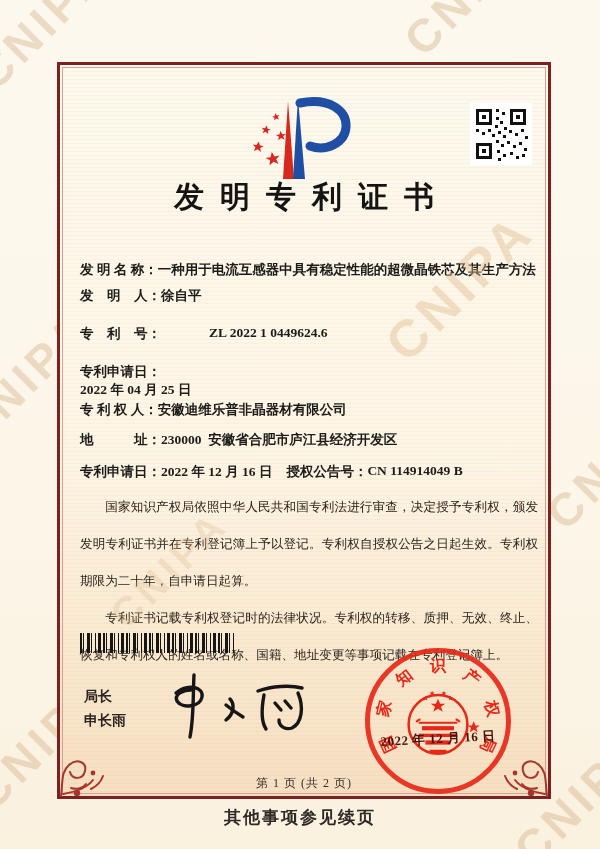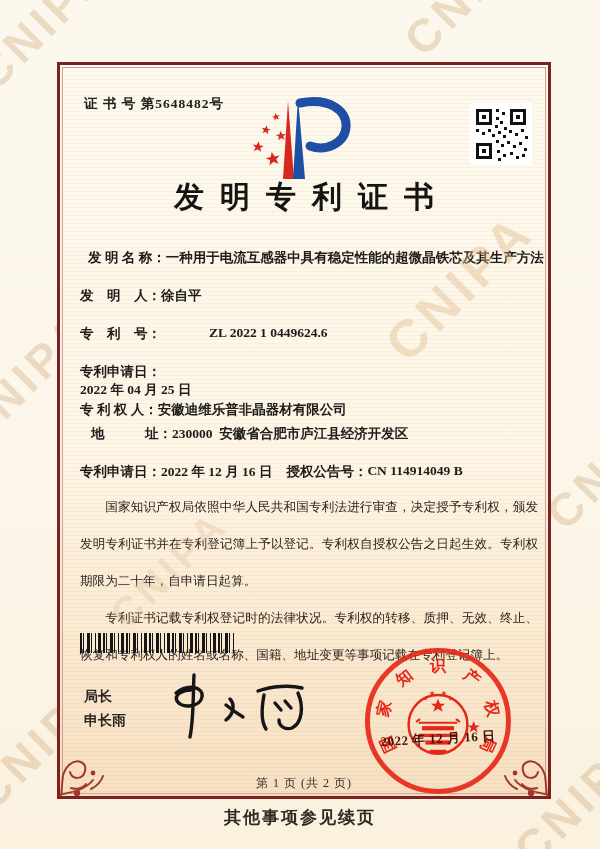--- a/index.html
+++ b/index.html
@@ -68,21 +68,20 @@
   <span class="wm" style="left:530px;top:436px;">CNIPA</span>
   <span class="wm" style="left:-42px;top:716px;">CNIPA</span>
   <span class="wm" style="left:498px;top:772px;">CNIPA</span>
 
   <div class="frame">
     <div class="frame-inner-line"></div>
 
     <span class="wm inframe" style="left:308px;top:192px;font-size:52px;">CNIPA</span>
     <span class="wm inframe" style="left:36px;top:482px;font-size:40px;color:rgba(216,180,140,0.28);">CNIPA</span>
 
-    <div class="cert-no">证 书 号 第5648482号</div>
 
     <svg class="logo" viewBox="0 0 132 88">
       <defs>
         <path id="st" d="M0,-10 2.94,-3.09 10,-3.09 4.26,1.18 6.47,8.09 0,4 -6.47,8.09 -4.26,1.18 -10,-3.09 -2.94,-3.09 Z" fill="#d6281e"></path>
       </defs>
       <use href="#st" transform="translate(48 22) scale(0.38) rotate(-12)"></use>
       <use href="#st" transform="translate(38 35) scale(0.46) rotate(10)"></use>
       <use href="#st" transform="translate(53 41) scale(0.50) rotate(-6)"></use>
       <use href="#st" transform="translate(30 52) scale(0.56) rotate(8)"></use>
       <use href="#st" transform="translate(45 64) scale(0.72) rotate(-10)"></use>
@@ -130,41 +129,41 @@
         <rect x="40" y="49" width="3" height="3"></rect>
           <rect x="46" y="53" width="3" height="3"></rect>
           <rect x="52" y="51" width="3" height="3"></rect>
         <rect x="28" y="55" width="3" height="3"></rect>
       </g>
     </svg>
 
     <div class="title">发明专利证书</div>
 
     <div class="fields">
-      <div class="f-row" style="top:0;margin-left:8px;">
+      <div class="f-row" style="top:12px;">
         <span class="f-label">发 明 名 称：</span>
         <span class="f-val">一种用于电流互感器中具有稳定性能的超微晶铁芯及其生产方法</span>
       </div>
       <div class="f-row" style="top:38px;">
         <span class="f-label">发　明　人：</span>
         <span class="f-val">徐自平</span>
       </div>
       <div class="f-row" style="top:76px;gap:48px;">
         <span class="f-label">专　利　号：</span>
         <span class="f-val">ZL 2022 1 0449624.6</span>
       </div>
       <div class="f-row" style="top:114px;flex-direction:column;">
         <span class="f-label">专利申请日：</span>
         <span class="f-val">2022 年 04 月 25 日</span>
       </div>
       <div class="f-row" style="top:152px;">
         <span class="f-label">专 利 权 人：</span>
         <span class="f-val">安徽迪维乐普非晶器材有限公司</span>
       </div>
-      <div class="f-row" style="top:176px;margin-left:11px;">
+      <div class="f-row" style="top:182px;">
         <span class="f-label">地　　　址：</span>
         <span class="f-val">230000  安徽省合肥市庐江县经济开发区</span>
       </div>
       <div class="f-row" style="top:214px;">
         <span class="f-label">专利申请日：</span>
         <span class="f-val">2022 年 12 月 16 日</span>
         <span class="pair2">
           <span class="f-label">授权公告号：</span>
           <span class="f-val">CN 114914049 B</span>
         </span>

